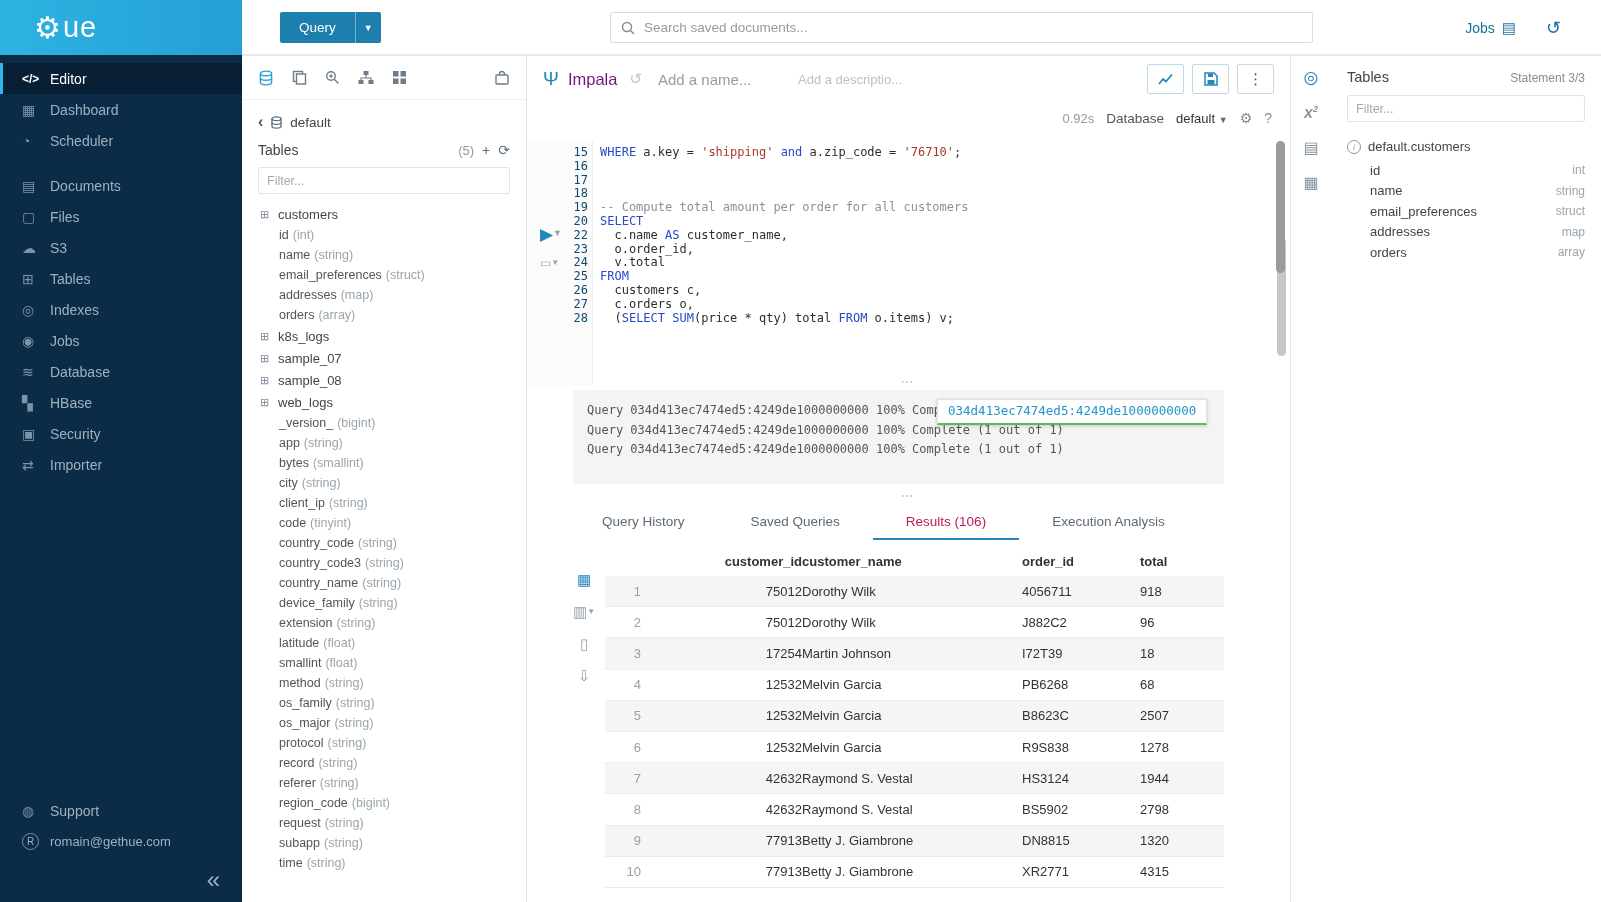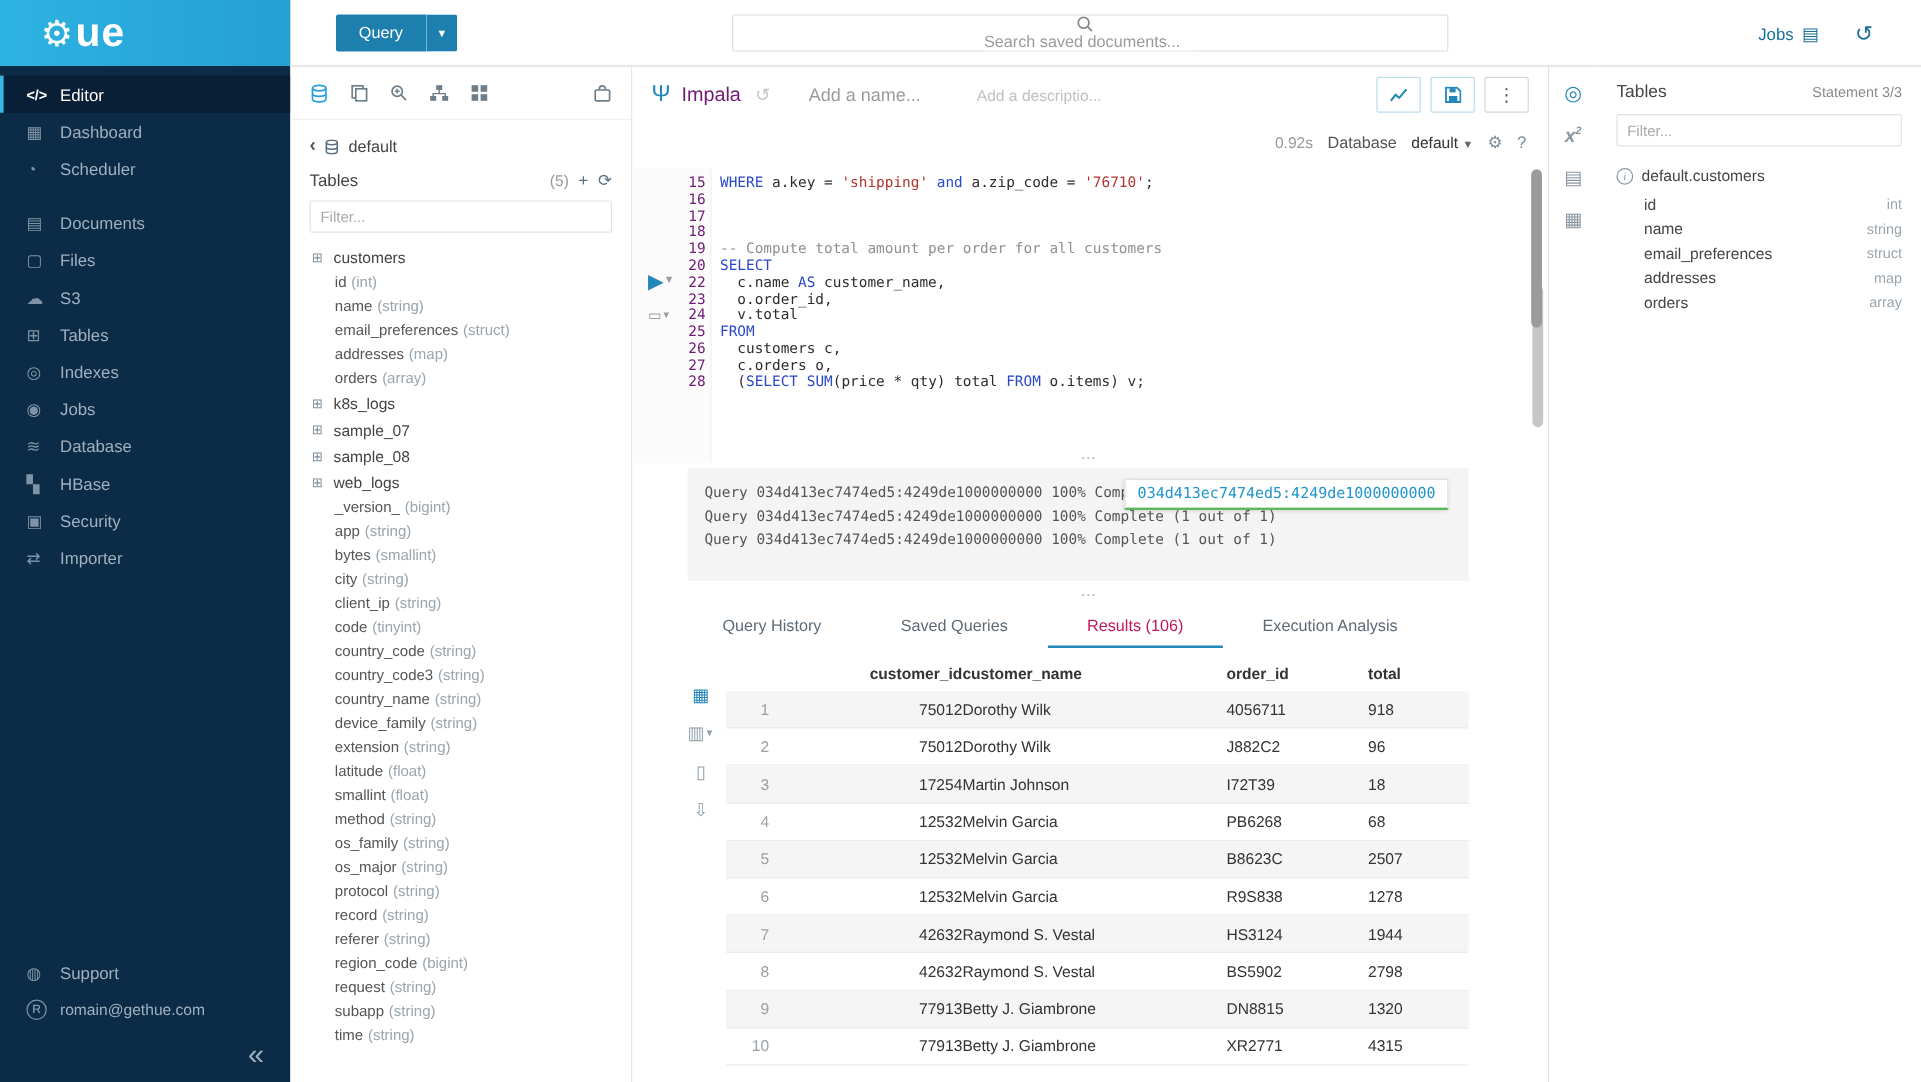--- a/index.html
+++ b/index.html
@@ -4,38 +4,38 @@
 <style>
   * { margin:0; padding:0; box-sizing:border-box; }
   html,body { width:1601px; height:902px; overflow:hidden; }
   body { font-family:"Liberation Sans", sans-serif; background:#fff; font-size:14px; color:#333; }
   .app { position:relative; width:1601px; height:902px; background:#fff; overflow:hidden; }
 
   
   .sidebar { position:absolute; left:0; top:0; width:242px; height:902px; background:#0c2b46; }
   .logo { height:55px; background:linear-gradient(90deg,#2db3e2,#259fd4); display:flex; align-items:center; padding-left:34px; color:#fff; }
   .logo .gear { font-size:30px; margin-right:2px; }
-  .logo .word { font-size:34px; font-weight:bold; letter-spacing:1px; }
+  .logo .word { font-size:29px; font-weight:normal; letter-spacing:1px; }
   .nav { padding-top:8px; }
   .nav-item { height:31px; display:flex; align-items:center; padding-left:19px; color:#9fb1c0; font-size:14px; cursor:pointer; border-left:3px solid transparent; }
   .nav-item .nav-ic { width:28px; font-size:14px; color:#7e93a5; display:inline-block; }
   .nav-item.active { background:#081f36; color:#fff; border-left:3px solid #35b7e5; }
   .nav-item.active .nav-ic { color:#fff; font-weight:bold; font-size:12px; }
   .nav-gap { height:14px; }
   .sidebar-footer { position:absolute; bottom:46px; left:0; right:0; }
   .sidebar-footer .nav-item { height:30px; }
   .avatar { width:17px; height:17px; border-radius:50%; border:1px solid #7e93a5; color:#9fb1c0; font-size:10px; display:flex; align-items:center; justify-content:center; margin-right:11px; }
   .collapse { position:absolute; bottom:8px; right:22px; color:#9fb1c0; font-size:24px; cursor:pointer; }
 
   
   .topbar { position:absolute; left:242px; top:0; width:1359px; height:55px; background:#fff; border-bottom:1px solid #e9e9e9; }
   .btn-query { position:absolute; left:38px; top:12px; height:31px; display:flex; cursor:pointer; }
   .q-main { background:#1d7fae; color:#fff; font-size:13.5px; display:flex; align-items:center; padding:0 19px; border-radius:2px 0 0 2px; }
   .q-caret { background:#1d7fae; color:#fff; width:26px; display:flex; align-items:center; justify-content:center; font-size:9px; border-left:1px solid rgba(255,255,255,.4); border-radius:0 2px 2px 0; }
-  .search { position:absolute; left:368px; top:12px; width:597px; height:31px; border:1px solid #dcdcdc; border-radius:2px; display:flex; align-items:center; padding:0 10px; background:#fff;flex-direction:column; }
+  .search { position:absolute; left:368px; top:12px; width:703px; height:31px; border:1px solid #dcdcdc; border-radius:2px; display:flex; align-items:center; padding:0 10px; background:#fff; }
   .search svg { flex:none; margin-right:9px; }
   .search input { border:none; outline:none; flex:1; font-size:13.5px; color:#555; font-family:"Liberation Sans",sans-serif; }
   .search input::placeholder { color:#9a9a9a; }
   .top-right { position:absolute; right:40px; top:0; height:55px; display:flex; align-items:center; gap:30px; }
   .jobs-link { color:#19709c; font-size:14px; display:flex; align-items:center; gap:7px; cursor:pointer; }
   .jobs-link .ic { font-size:15px; }
   .top-hist { color:#19709c; font-size:18px; cursor:pointer; }
 
   
   .assist { position:absolute; left:242px; top:55px; width:285px; bottom:0; border-right:1px solid #e3e3e3; border-top:1px solid #e9e9e9; background:#fff; overflow:hidden; }
@@ -57,40 +57,40 @@
   .c-row { height:20px; display:flex; align-items:center; padding-left:21px; font-size:12.5px; color:#555; cursor:pointer; white-space:nowrap; }
   .c-type { color:#9aa5ad; margin-left:4px; }
 
   
   .main { position:absolute; left:527px; top:55px; width:763px; bottom:0; border-top:1px solid #e9e9e9; background:#fff; overflow:hidden; }
   .ed-header { position:absolute; top:0; left:0; right:0; height:46px; display:flex; align-items:center; padding:0 16px; }
   .impala-ic { color:#2387b9; font-size:19px; margin-right:9px; }
   .engine-name { font-size:16.5px; color:#701a75; margin-right:12px; }
   .ed-hist { color:#c4c4c4; font-size:15px; margin-right:4px; cursor:pointer; }
   .ph-input { border:none; outline:none; font-family:"Liberation Sans",sans-serif; background:transparent; }
-  .name-input { width:130px; font-size:15px; margin-left:28px; color:#555; }
+  .name-input { width:130px; font-size:15px; margin-left:12px; color:#555; }
   .name-input::placeholder { color:#9b9b9b; }
   .desc-input { width:120px; font-size:13px; margin-left:10px; color:#777; }
   .desc-input::placeholder { color:#c0c0c0; }
   .hdr-btns { margin-left:auto; display:flex; gap:8px; }
   .hbtn { width:37px; height:30px; border:1px solid #bcd9ea; border-radius:2px; background:#fff; color:#2387b9; display:flex; align-items:center; justify-content:center; cursor:pointer; }
   .hbtn.kebab { border-color:#d6d6d6; color:#555; font-size:15px; }
   .ed-sub { position:absolute; top:54px; right:18px; display:flex; align-items:center; gap:12px; font-size:13px; }
   .dur { color:#999;text-align:right; }
   .db-label { color:#555; font-size:13.5px; }
   .db-value { color:#333; cursor:pointer; }
   .db-value .car { font-size:9px; color:#666; }
   .gear-ic, .help-ic { color:#7e8c98; font-size:14px; cursor:pointer; }
 
   
   .code { position:absolute; top:84px; left:0; right:0; height:246px; font-family:"DejaVu Sans Mono",monospace; font-size:12px; }
   .gutterbg { position:absolute; left:0; top:0; bottom:0; width:66px; background:#fbfbfb; border-right:1px solid #f1f1f1; }
   .code-lines { position:relative; padding-top:6px; }
   .codeline { display:flex; height:13.8px; line-height:13.8px; }
-  .ln { width:66px; flex:none; text-align:right; padding-right:5px; color:#701a75; }
+  .ln { width:66px; flex:none; text-align:right; padding-right:5px; color:#0c4a6e; }
   .lc { padding-left:7px; white-space:pre; color:#2d2d2d; }
   .tok-kw { color:#2a49c9; } .tok-str { color:#b0342c; } .tok-cmt { color:#8e9290; } .tok-fn { color:#2a49c9; } .tok-t { color:#2d2d2d; }
   .play-wrap { position:absolute; left:13px; top:168px; color:#2387b9; font-size:17px; cursor:pointer; }
   .play-wrap .car { color:#9e9e9e; font-size:9px; vertical-align:4px; }
   .limit-wrap { position:absolute; left:13px; top:200px; color:#9e9e9e; font-size:12px; cursor:pointer; }
   .code-scroll { position:absolute; right:4px; top:98px; width:9px; height:118px; background:#c6c6c6; border-radius:5px; }
   .main-scroll { position:absolute; right:5px; top:85px; width:9px; height:132px; background:#9b9b9b; border-radius:5px; }
   .drag-dots { position:absolute; left:50%; transform:translateX(-50%); color:#b0b0b0; font-size:13px; letter-spacing:3px; cursor:row-resize; }
 
   

